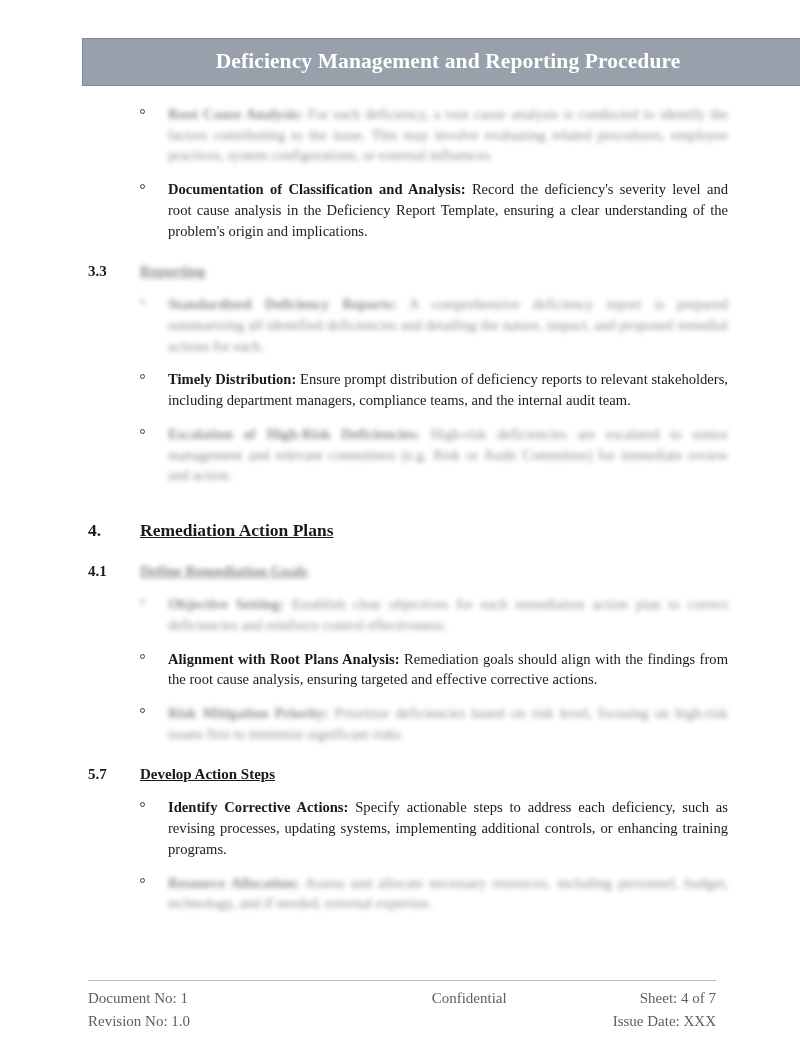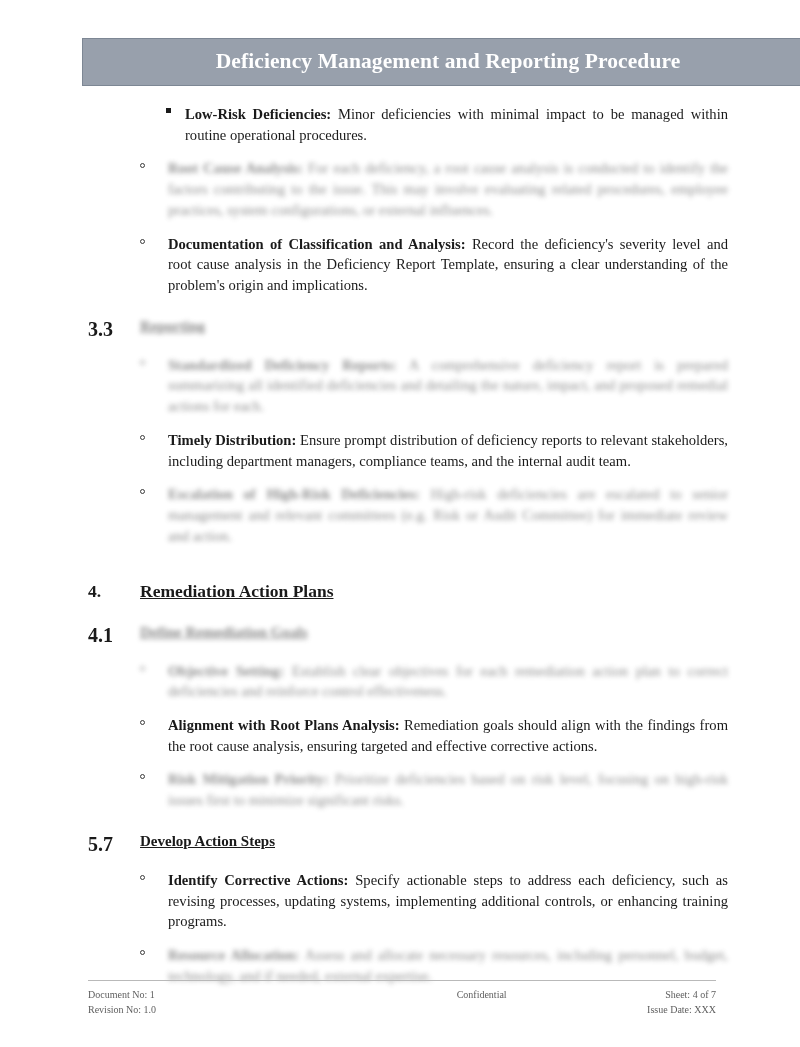--- a/index.html
+++ b/index.html
@@ -103,21 +103,21 @@
   .heading {
     position: relative;
     display: flex;
     margin-top: 22px;
     margin-bottom: 14px;
   }
   .heading .num {
     width: 52px;
     flex: 0 0 52px;
     font-weight: bold;
-    font-size: 20px;
+    font-size: 15px;
   }
   .heading .htext {
     font-weight: bold;
     font-size: 15px;
     text-decoration: underline;
   }
   .heading.major {
     margin-top: 34px;
     margin-bottom: 18px;
   }
@@ -147,21 +147,21 @@
 
   
   .footer {
     position: absolute;
     left: 88px;
     top: 980px;
     width: 628px;
     border-top: 1px solid #b9b9b9;
     padding-top: 6px;
     color: #5e5e5e;
-    font-size: 10px;
+    font-size: 15px;
     line-height: 1.52;
     font-family: "Liberation Serif", "DejaVu Serif", serif;
   }
   .footer-row {
     display: flex;
     align-items: baseline;
   }
   .footer-left  { flex: 1 1 0; text-align: left; }
   .footer-mid   { flex: 1 1 0; text-align: right; }
   .footer-right { flex: 1 1 0; text-align: right; }
@@ -173,24 +173,20 @@
 
   <div class="title-banner">
     <div class="title-text">Deficiency Management and Reporting Procedure</div>
   </div>
 
   <div class="content">
 
     <div>
 
 
-      <div class="li-square">
-        <span class="marker"></span>
-        <span class="lead">Low-Risk Deficiencies:</span><span> Minor deficiencies with minimal impact to be managed within routine operational procedures.</span>
-      </div>
 
       <div class="li-circle">
         <span class="marker"></span>
         <span class="blurred"><span class="lead">Root Cause Analysis:</span><span> For each deficiency, a root cause analysis is conducted to identify the factors contributing to the issue. This may involve evaluating related procedures, employee practices, system configurations, or external influences.</span></span>
       </div>
 
       <div class="li-circle">
         <span class="marker"></span>
         <span class="lead">Documentation of Classification and Analysis:</span><span> Record the deficiency's severity level and root cause analysis in the Deficiency Report Template, ensuring a clear understanding of the problem's origin and implications.</span>
       </div>

